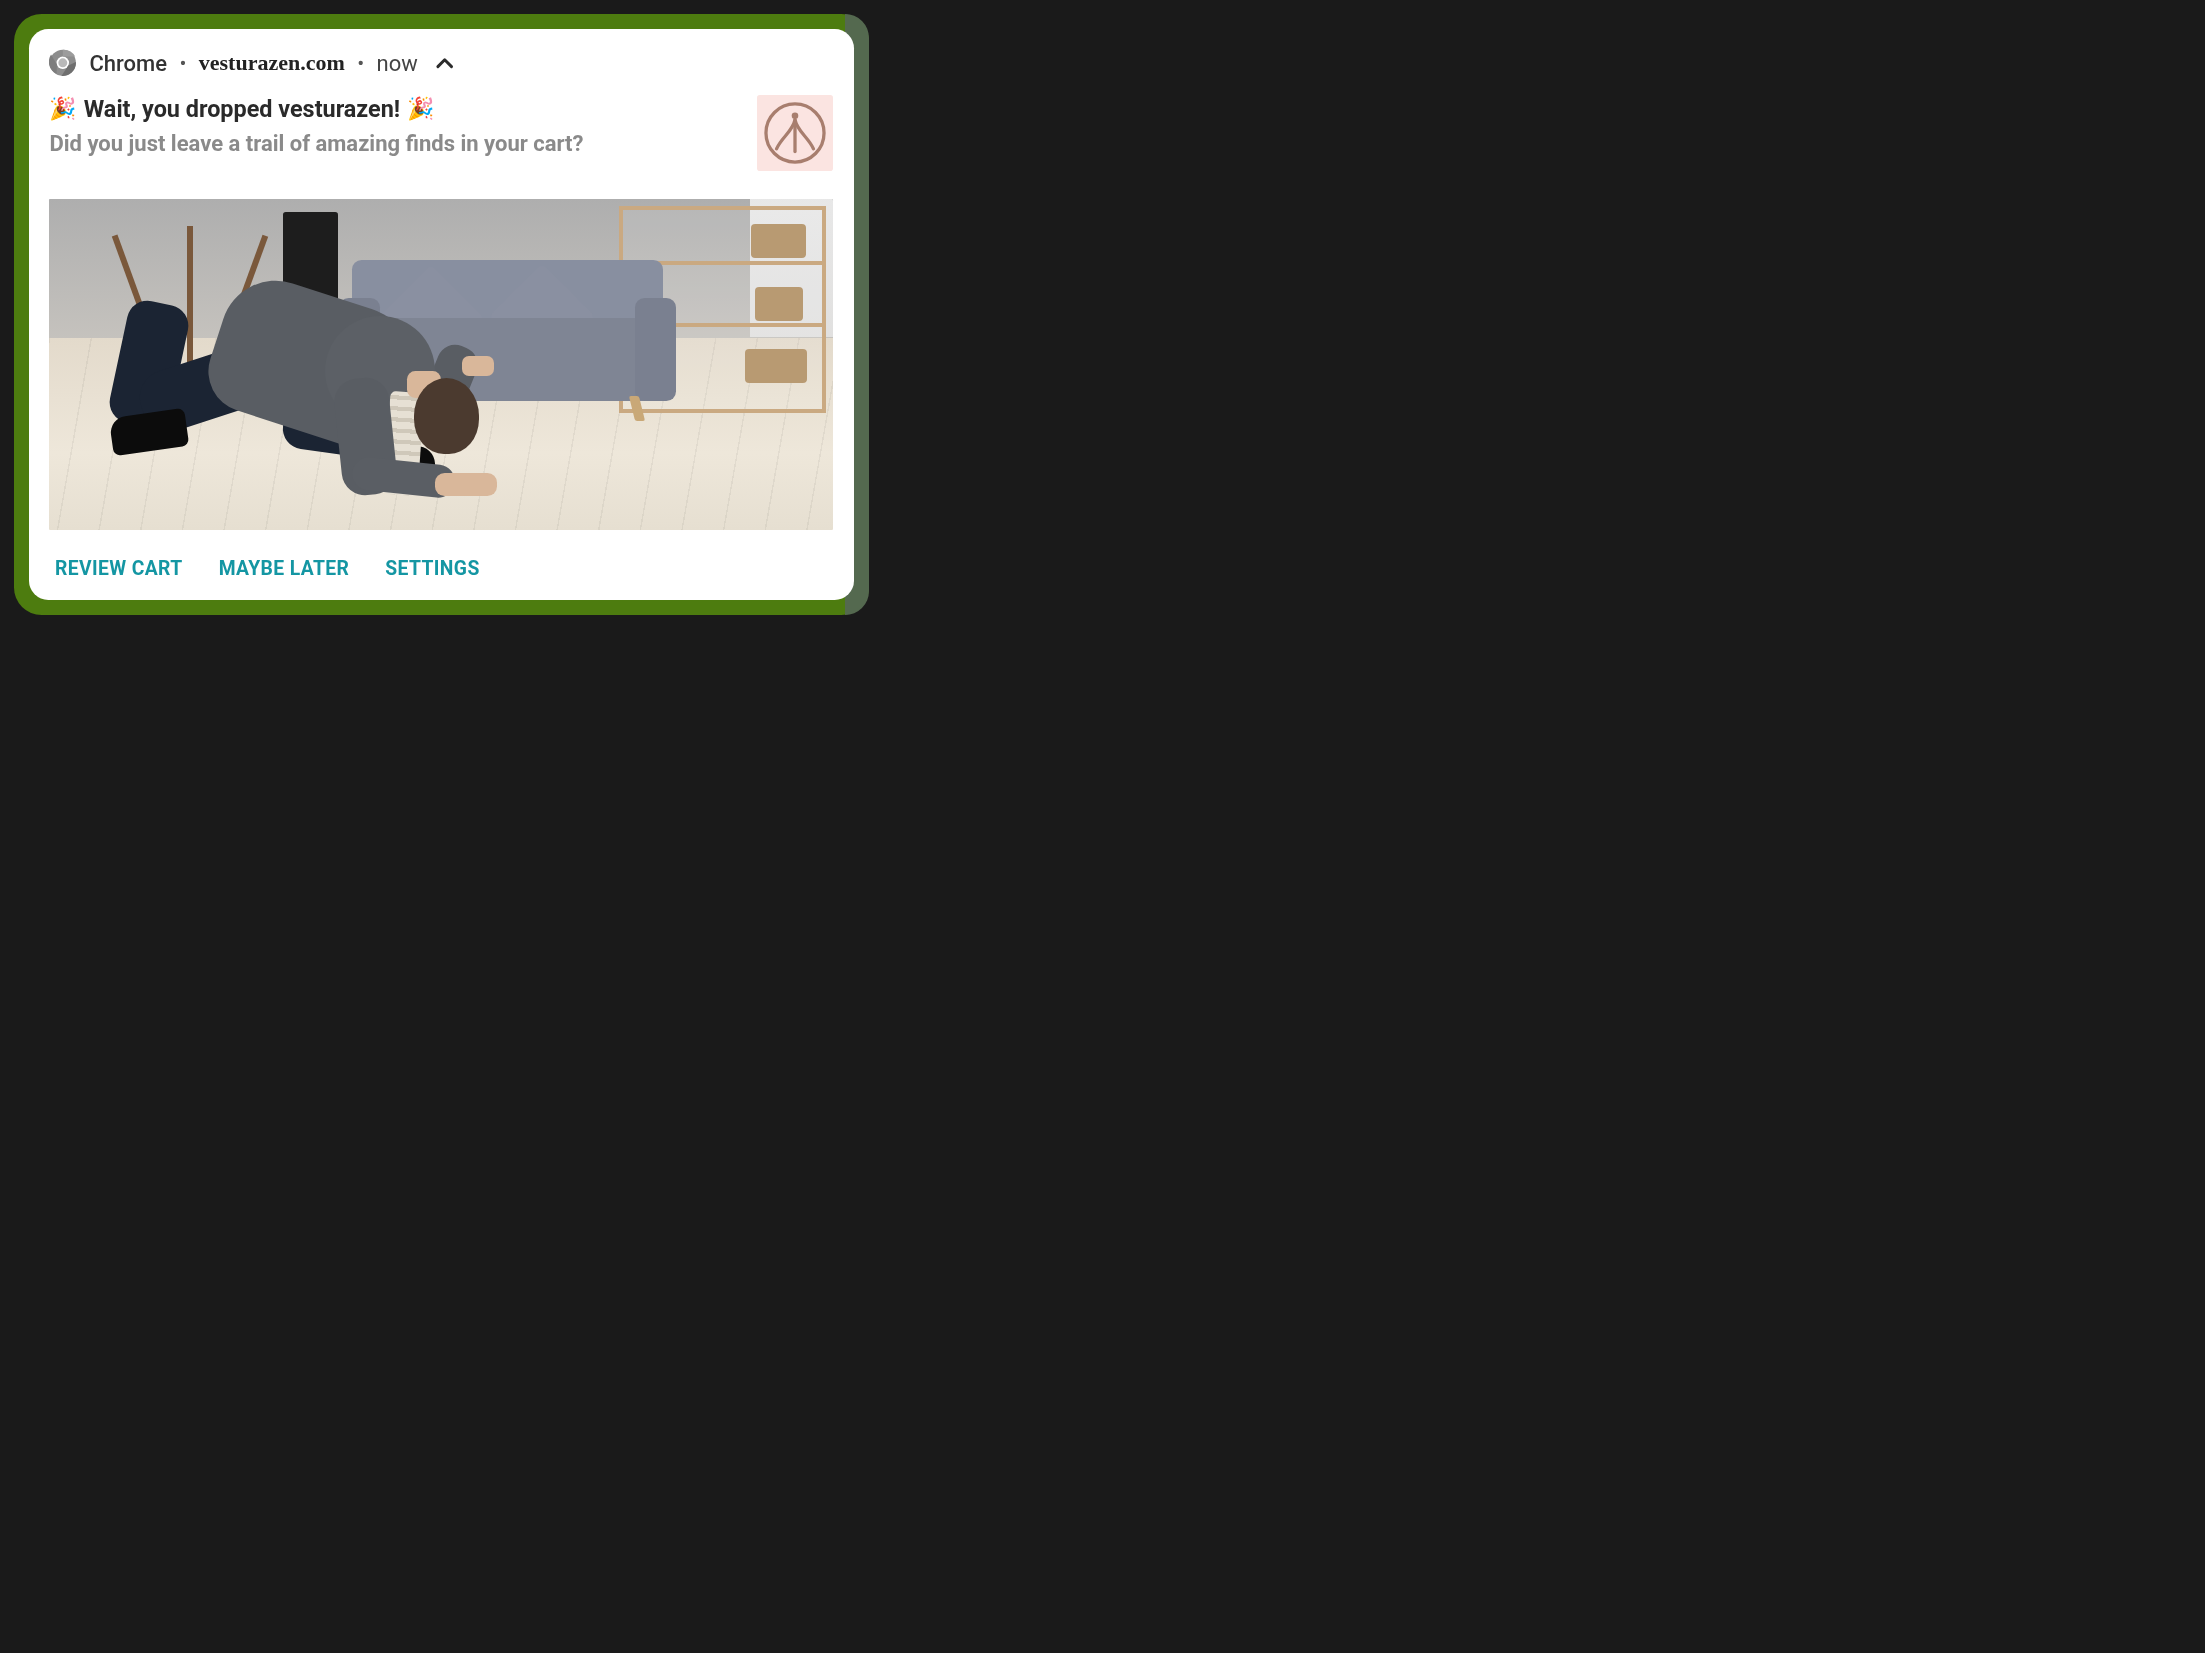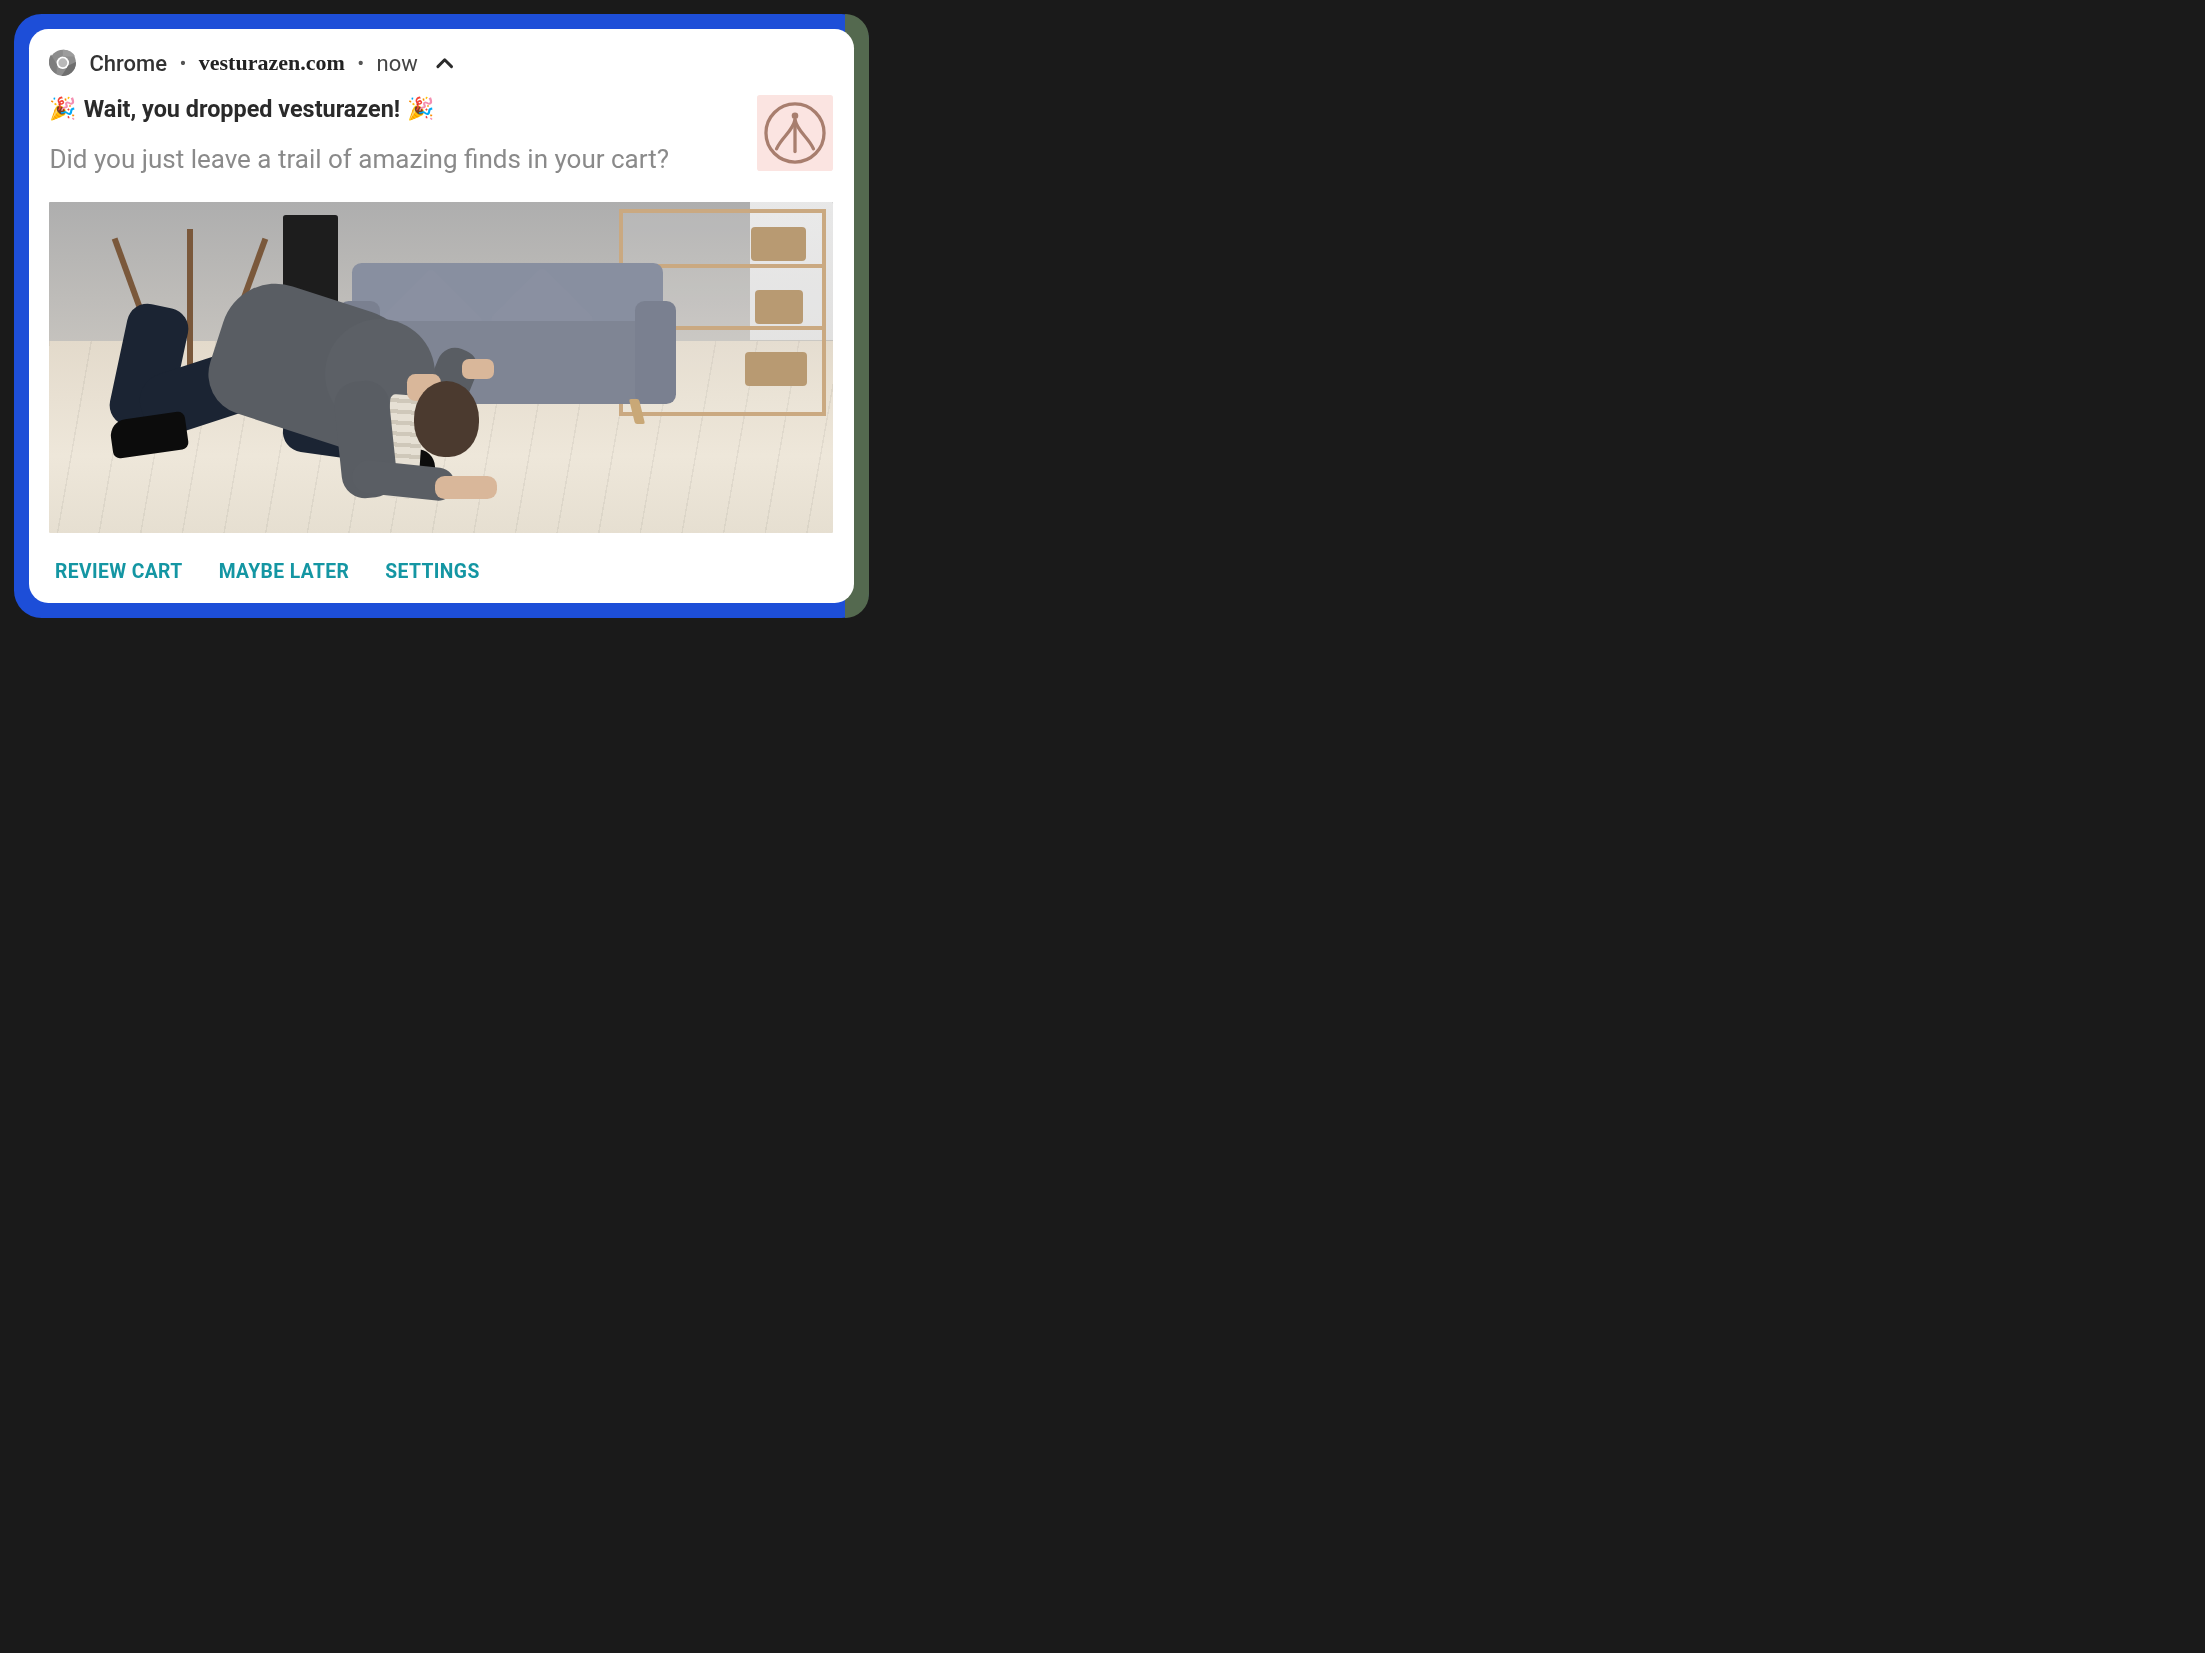--- a/index.html
+++ b/index.html
@@ -6,21 +6,21 @@
   html, body { width: 100%; height: 100%; }
   body {
     font-family: -apple-system, BlinkMacSystemFont, "Segoe UI", Roboto, Helvetica, Arial, sans-serif;
     background: #1a1a1a;
     display: flex;
     align-items: flex-start;
     justify-content: flex-start;
     padding: 13.8px;
   }
   .stage {
-    background: #1d4ed8;
+    background: #4d7c0f;
     border-radius: 27.6px;
     padding: 15px;
     width: 855px;
     position: relative;
   }
   .stage::after{
     content:"";
     position:absolute;
     top:0; right:0; bottom:0;
     width:23.4px;
@@ -62,24 +62,24 @@
   .title-line {
     font-size: 23.4px;
     font-weight: 700;
     color: #2a2a2a;
     display: flex;
     align-items: center;
     gap: 6.9px;
   }
   .emoji { font-size: 22px; line-height:1; }
   .body-line {
-    font-size: 26px;
+    font-size: 22px;
     color: #8a8a8a;
-    margin-top: 21px;
-    font-weight: 400;
+    margin-top: 8px;
+    font-weight: 700;
   }
   .brand-icon {
     width: 76px;
     height: 76px;
     background: #fbe4e1;
     display: flex;
     align-items: center;
     justify-content: center;
     flex-shrink: 0;
     border-radius: 2.8px;

